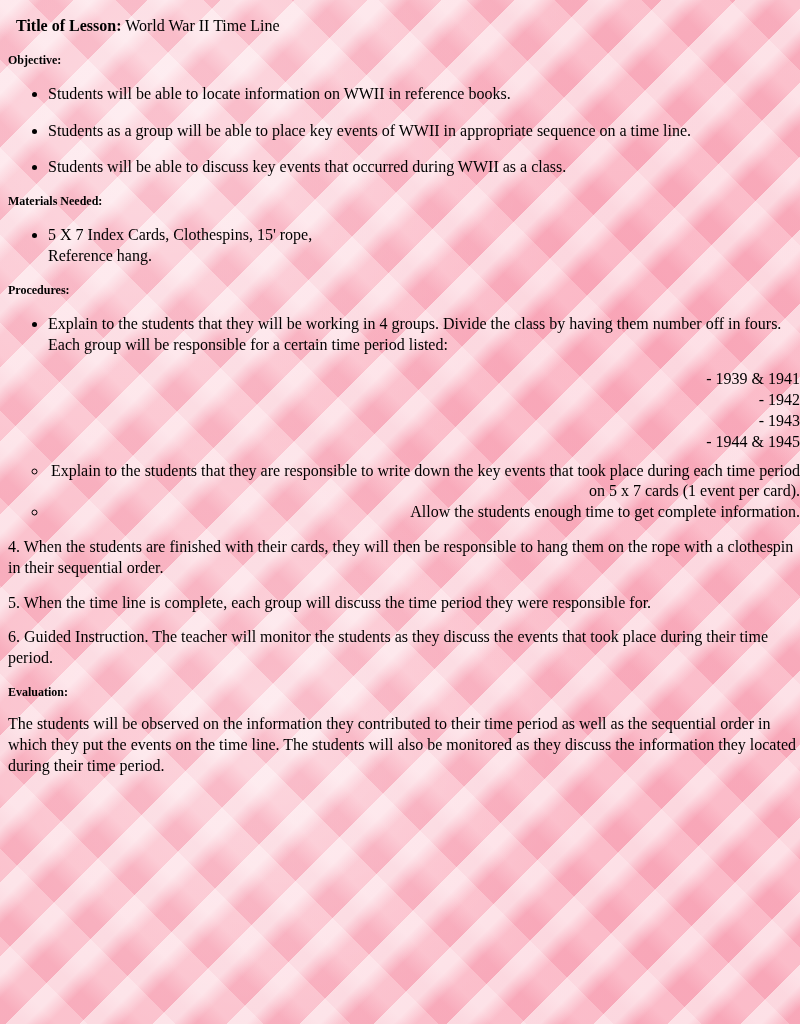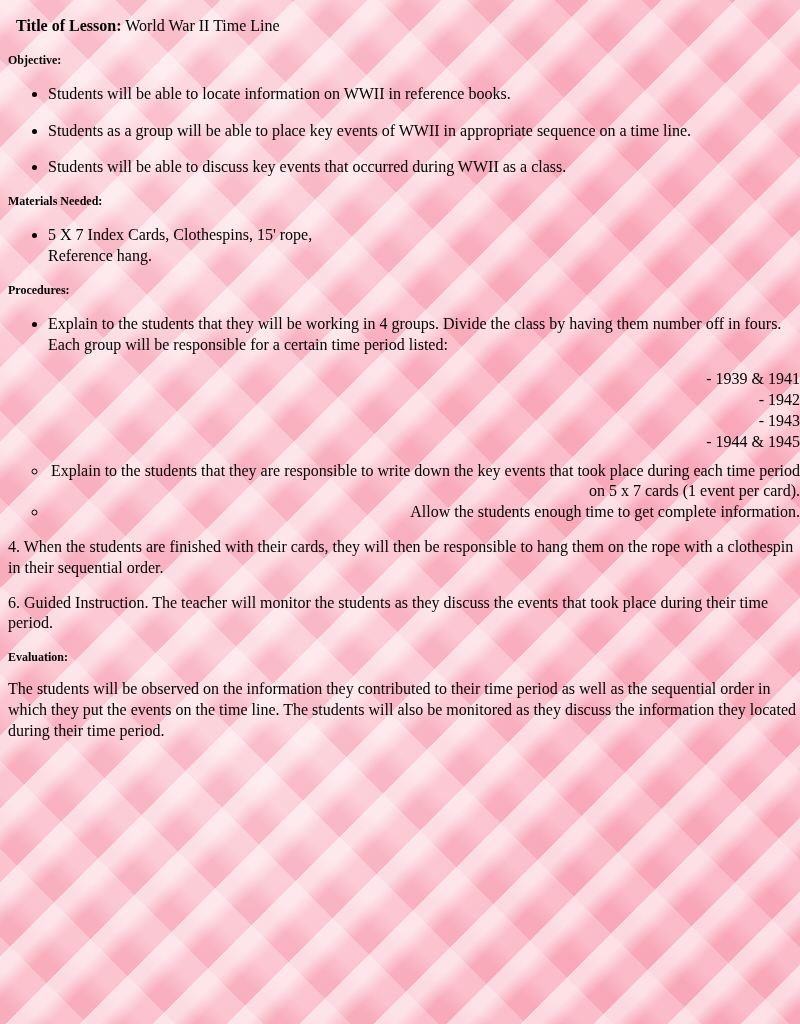--- a/index.html
+++ b/index.html
@@ -129,20 +129,21 @@
     <div>- 1944 &amp; 1945</div>
   </div>
 
   <ul class="sub">
     <li>Explain to the students that they are responsible to write down the key events that took place during each time period on 5 x 7 cards (1 event per card).</li>
     <li>Allow the students enough time to get complete information.</li>
   </ul>
 
   <p>4. When the students are finished with their cards, they will then be responsible to hang them on the rope with a clothespin in their sequential order.</p>
 
+  <p>5. When the time line is complete, each group will discuss the time period they were responsible for.</p>
 
   <p>6. Guided Instruction. The teacher will monitor the students as they discuss the events that took place during their time period.</p>
 
   <h2 class="section eval-gap">Evaluation:</h2>
 
   <p>The students will be observed on the information they contributed to their time period as well as the sequential order in which they put the events on the time line. The students will also be monitored as they discuss the information they located during their time period.</p>
 
 </div>
 
 </body></html>

